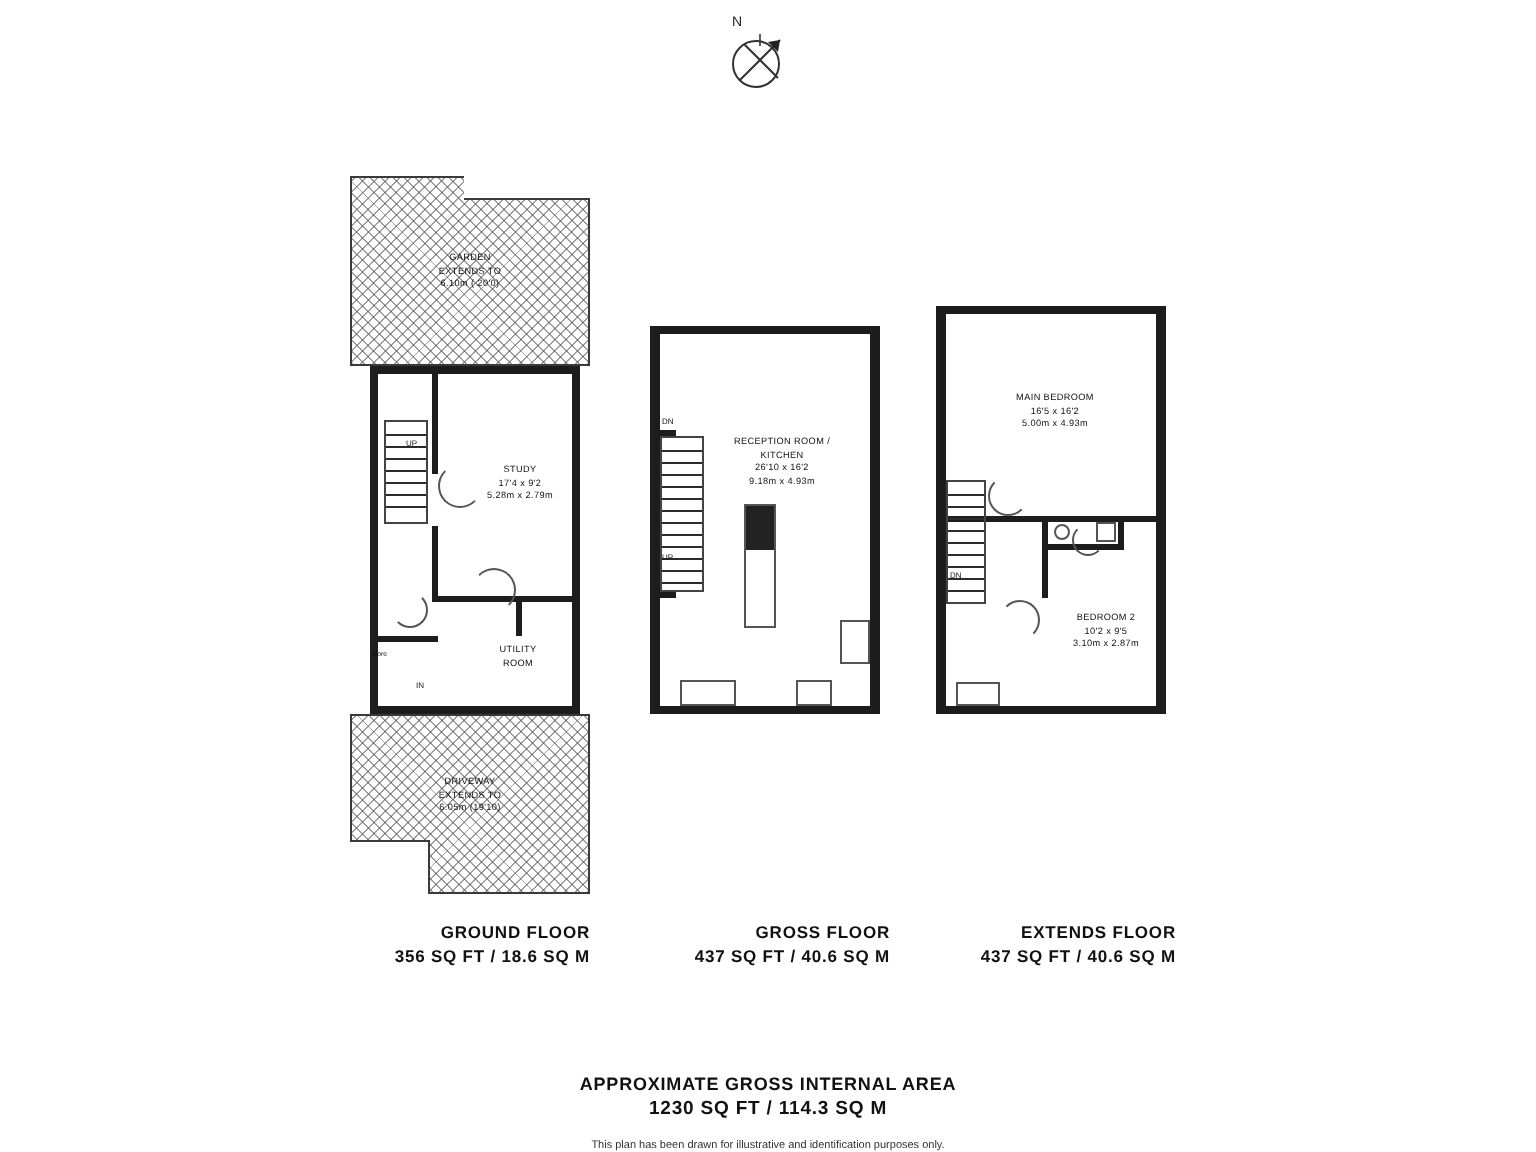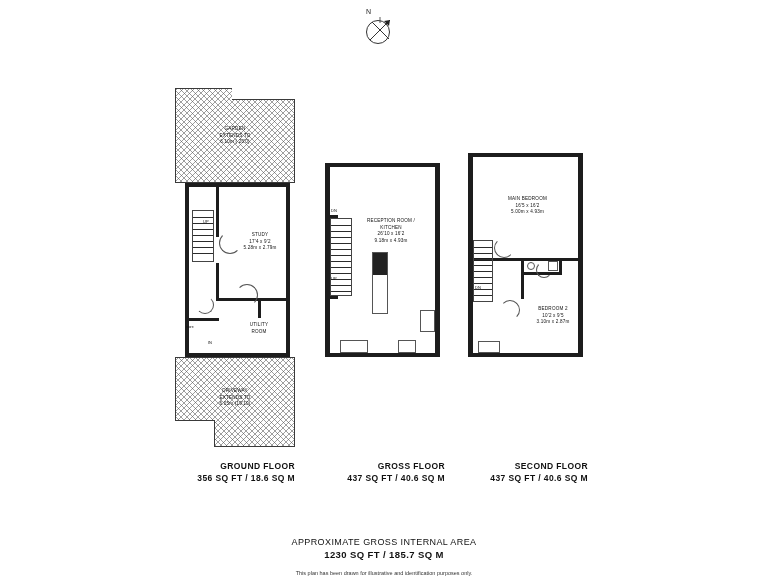--- a/index.html
+++ b/index.html
@@ -114,21 +114,21 @@
 
   
   .footer {
     position: absolute;
     left: 0;
     right: 0;
     text-align: center;
   }
   .footer-title {
     font-size: 9px;
-    font-weight: normal;
+    font-weight: bold;
     letter-spacing: .4px;
     color: #111;
     text-align: center;
   }
   .footer-area {
     font-size: 9.5px;
     font-weight: bold;
     letter-spacing: .4px;
     color: #111;
     margin-top: 2px;
@@ -320,24 +320,24 @@
       <span class="l2">16'5 x 16'2</span>
       <span class="l3">5.00m x 4.93m</span>
     </div>
     <div class="label" style="left:522px; top:306px; width:62px;">
       <span class="l1">BEDROOM 2</span>
       <span class="l2">10'2 x 9'5</span>
       <span class="l3">3.10m x 2.87m</span>
     </div>
 
     <div class="floor-caption" style="left:463px; top:460px; width:125px;">
-      <span>SECOND FLOOR</span>
+      <span>EXTENDS FLOOR</span>
       <span class="cap-area">437 SQ FT / 40.6 SQ M</span>
     </div>
   </div>
 
   <div class="footer" style="top:537px;">
     <div class="footer-title">APPROXIMATE GROSS INTERNAL AREA</div>
-    <div class="footer-area">1230 SQ FT / 185.7 SQ M</div>
+    <div class="footer-area">1230 SQ FT / 114.3 SQ M</div>
     <div class="footer-note">This plan has been drawn for illustrative and identification purposes only.</div>
   </div>
 
 </div>
 
 </body></html>

